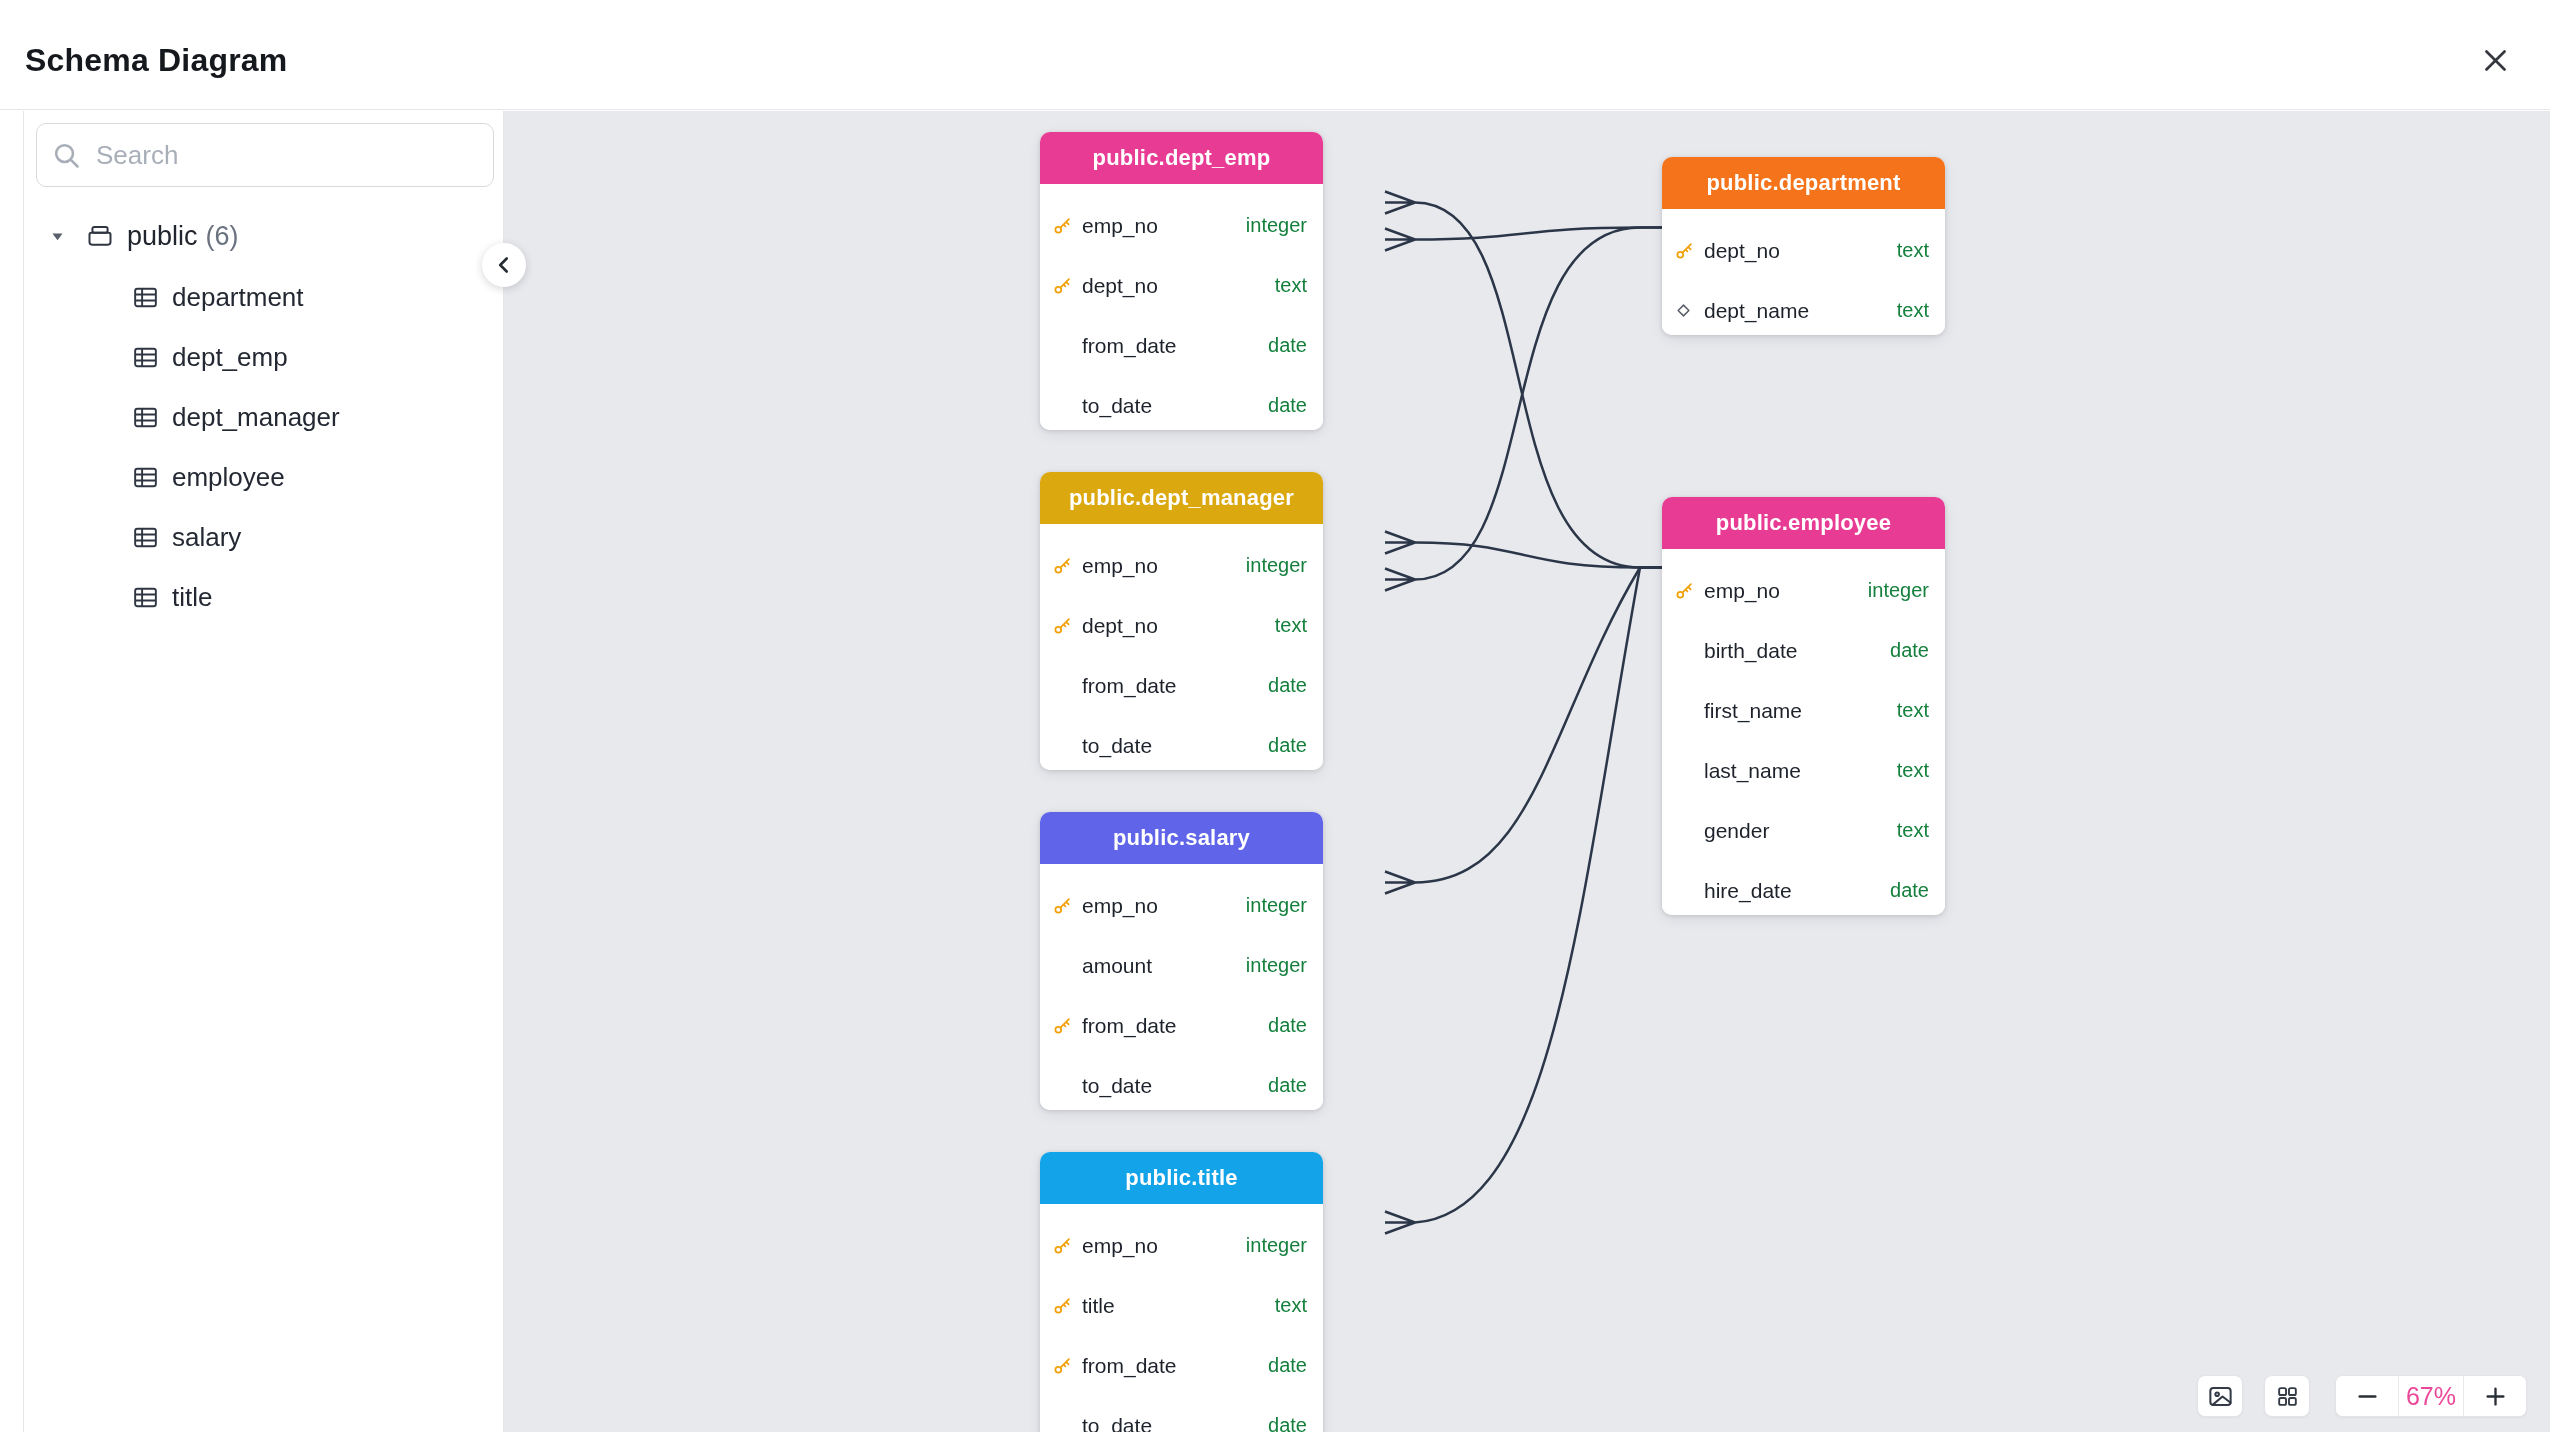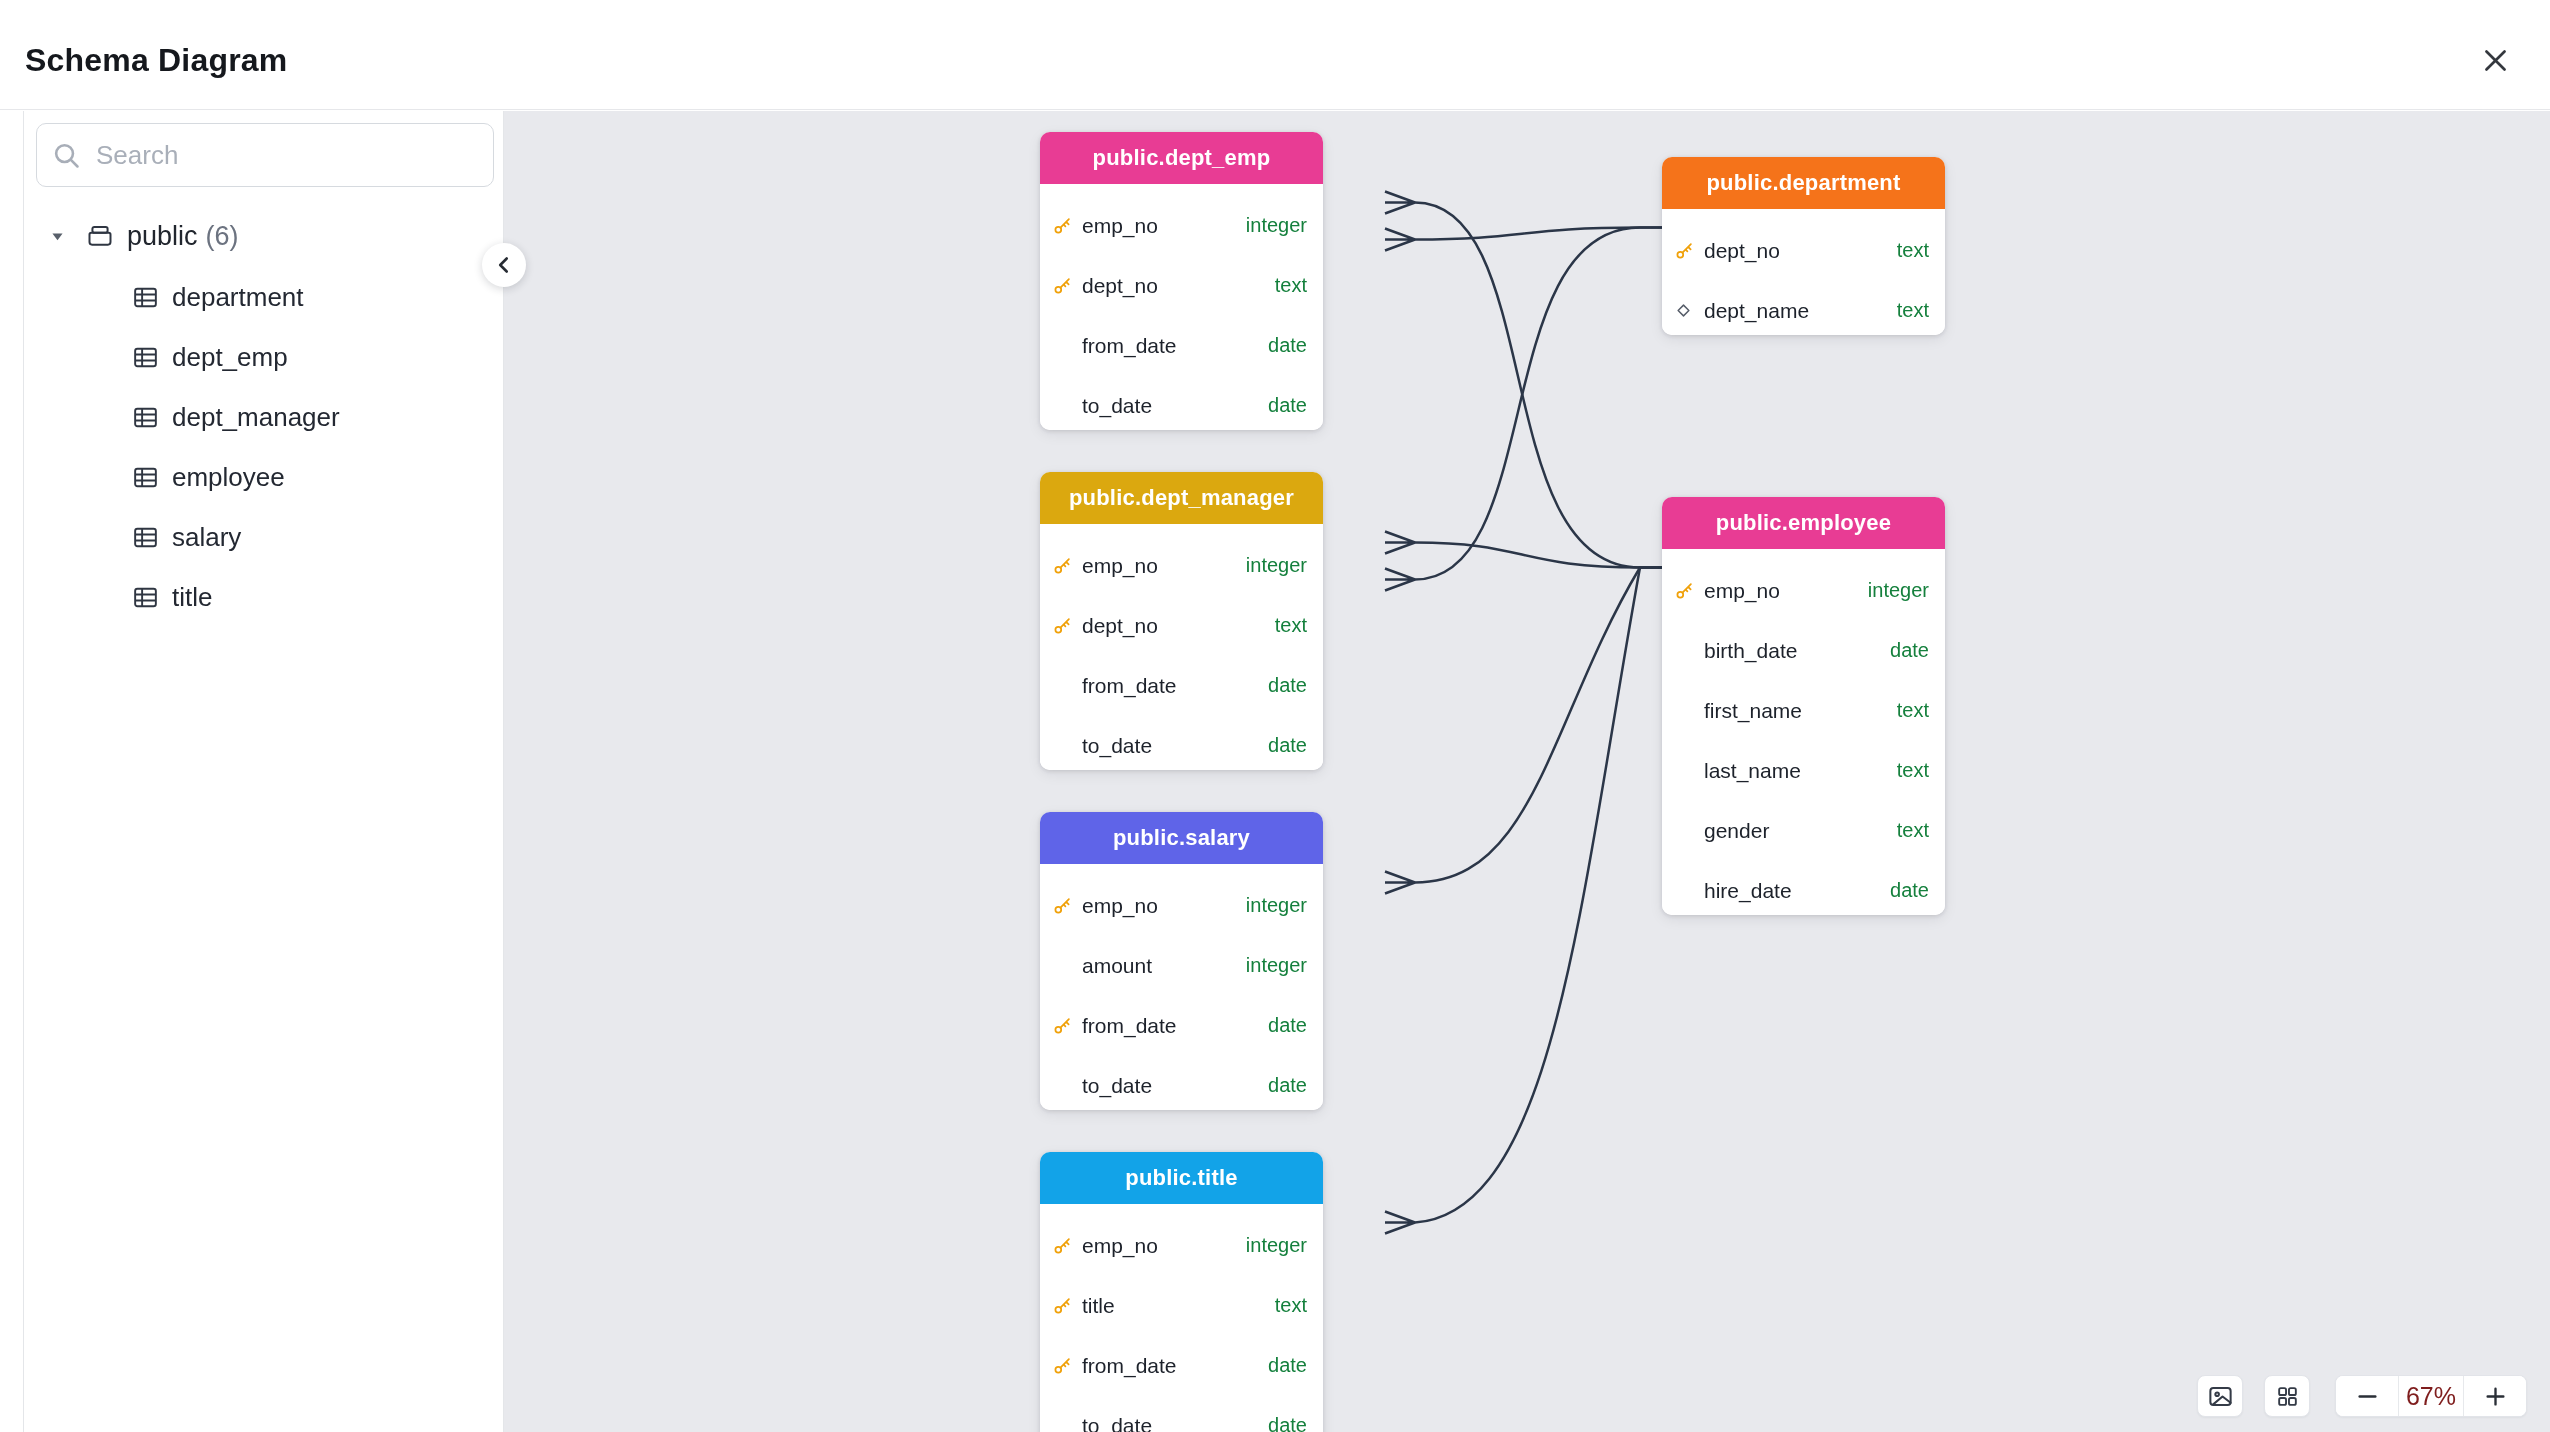--- a/index.html
+++ b/index.html
@@ -61,21 +61,21 @@
   .ctl-btn { width:46px; height:42px; background:#fff; border:1px solid #E2E4E9; border-radius:8px;
              display:flex; align-items:center; justify-content:center; cursor:pointer;
              box-shadow:0 1px 2px rgba(25,30,40,.05); }
   .ctl-gap-sm { width:21px; } .ctl-gap-md { width:25px; }
   .zoom-group { height:42px; background:#fff; border:1px solid #E2E4E9; border-radius:8px;
                 display:flex; align-items:stretch; overflow:hidden;
                 box-shadow:0 1px 2px rgba(25,30,40,.05); }
   .zoom-seg { width:62px; display:flex; align-items:center; justify-content:center;
               background:#fff; border:none; cursor:pointer; }
   .zoom-val { width:66px; display:flex; align-items:center; justify-content:center;
-              font-size:25px; color:#7f1d1d; border-left:1px solid #E7E9EC; border-right:1px solid #E7E9EC; }
+              font-size:25px; color:#ec4899; border-left:1px solid #E7E9EC; border-right:1px solid #E7E9EC; }
 </style>
 </head>
 <body>
 
 <div class="app-header">
   <div class="app-title">Schema Diagram</div>
   <button class="close-btn">
     <span style="display:flex">
       <svg viewBox="0 0 24 24" width="31" height="31" fill="none" stroke="#34383E" stroke-width="2.1" stroke-linecap="round">
           <path d="M5 5 L19 19 M19 5 L5 19"></path>

